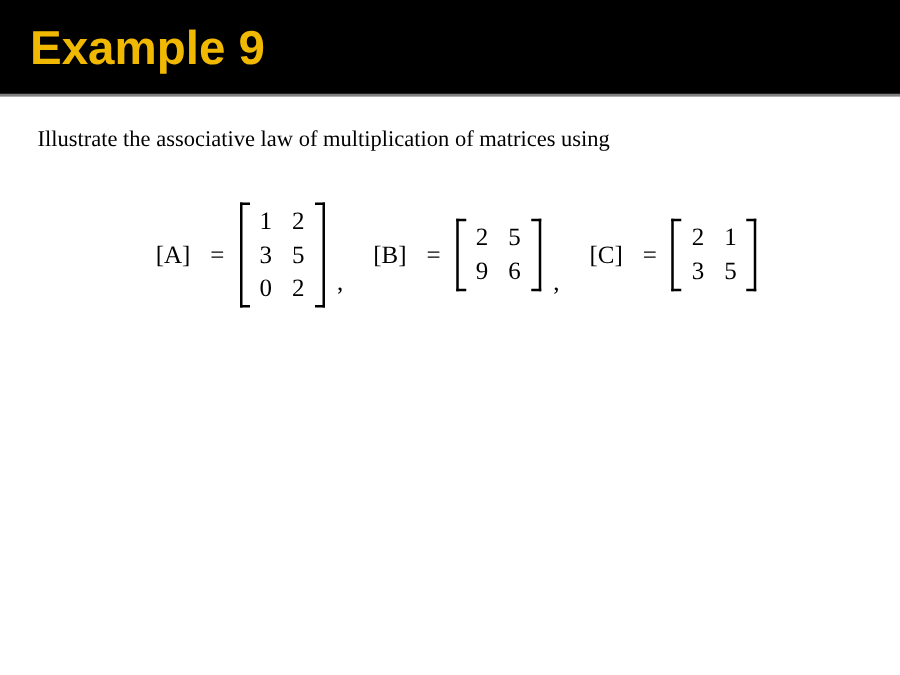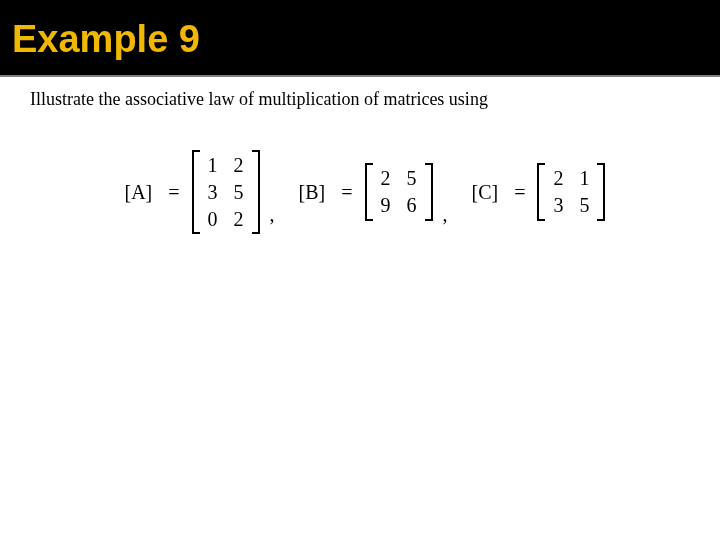--- a/index.html
+++ b/index.html
@@ -5,31 +5,31 @@
   * { margin: 0; padding: 0; box-sizing: border-box; }
   body {
     width: 720px;
     height: 540px;
     background: #ffffff;
     font-family: Arial, sans-serif;
     overflow: hidden;
   }
   .header {
     background: #000000;
-    padding: 18px 20px 14px 12px;
+    padding: 18px 20px 14px 24px;
     border-bottom: 2px solid #808080;
   }
   .title {
     color: #f0b800;
     font-size: 38px;
     font-weight: bold;
     font-family: Arial, sans-serif;
   }
   .body-area {
-    padding: 12px 30px;
+    padding: 24px 30px;
   }
   .prompt {
     font-family: "Times New Roman", serif;
     font-size: 18px;
     color: #000000;
     margin-bottom: 40px;
   }
   .matrices-row {
     display: flex;
     align-items: center;

